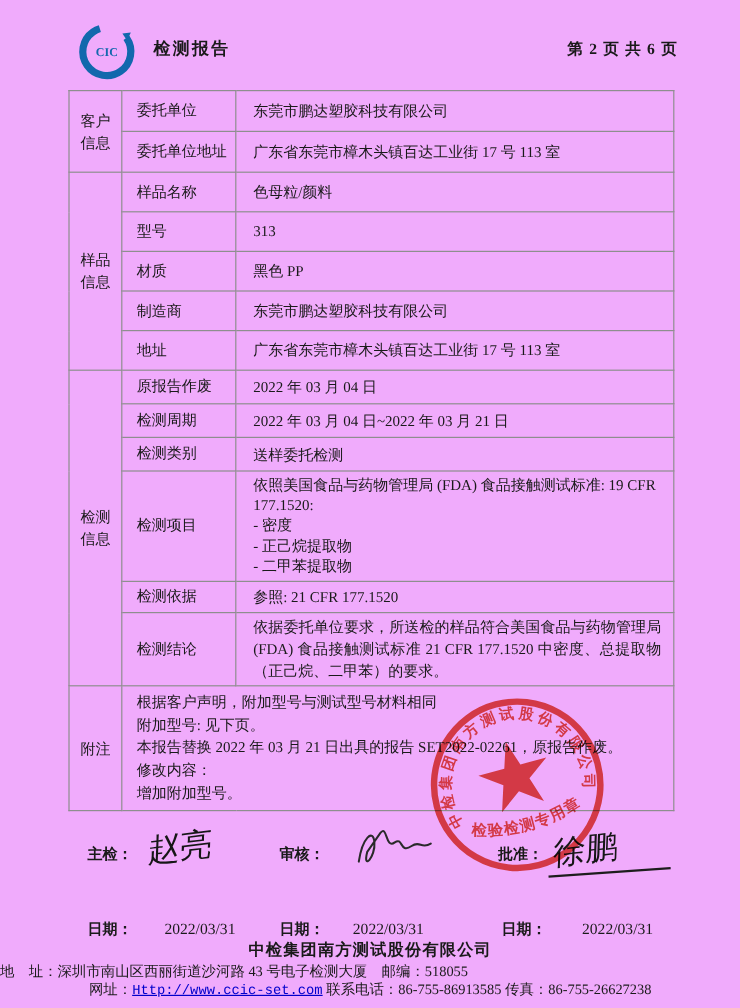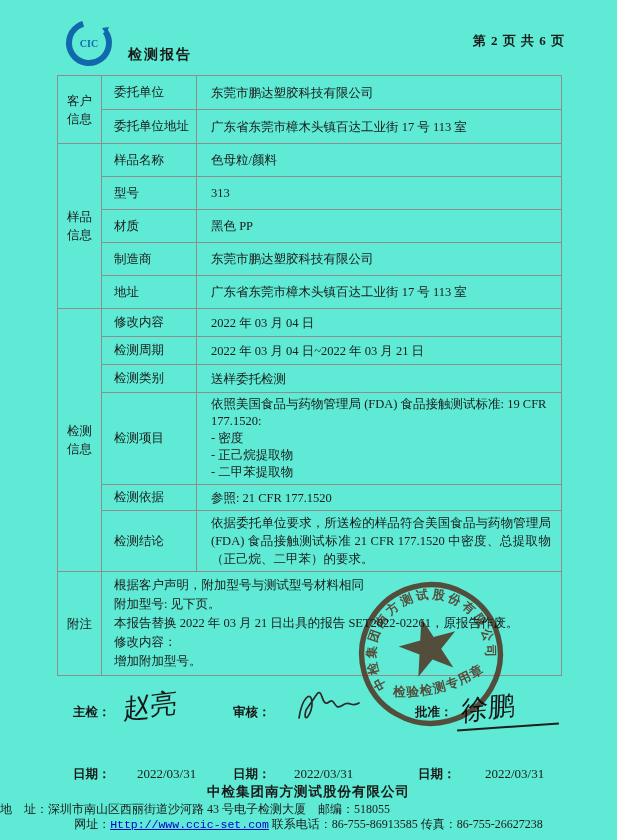--- a/index.html
+++ b/index.html
@@ -1,22 +1,22 @@
 <!DOCTYPE html>
 <html><head>
 <meta charset="utf-8">
 <style>
   html,body { margin:0; padding:0; background:#ffffff; }
   .page {
-    position:relative; width:617px; height:840px; background:#5eead4;
+    position:relative; width:617px; height:840px; background:#f0abfc;
     font-family:"Liberation Serif", serif; color:#1a1a1a; overflow:hidden;
   }
   
   .logo { position:absolute; left:64px; top:18px; width:50px; height:50px; }
-  .hdr-title { position:absolute; left:128px; top:32px; font-size:14px; font-weight:bold; letter-spacing:2px;margin-top:14px; }
+  .hdr-title { position:absolute; left:128px; top:32px; font-size:14px; font-weight:bold; letter-spacing:2px; }
   .hdr-no { position:absolute; left:237px; top:32px; font-size:13px; font-weight:bold; }
   .hdr-page { position:absolute; right:52px; top:32px; font-size:13px; font-weight:bold; letter-spacing:1px; }
   
   table.rpt { position:absolute; left:57px; top:75px; width:505px; border-collapse:collapse; table-layout:fixed; }
   table.rpt td { border:1px solid #8e8e8e; font-size:12.5px; vertical-align:middle; word-break:break-all; }
   td.group { text-align:center; padding:0 5px; line-height:18px; }
   td.flabel { padding:0 2px 0 12px; }
   td.fvalue { padding:3px 10px 3px 14px; line-height:18px; }
   td.fvalue.just { text-align:justify; }
   .vline { line-height:17px; }
@@ -89,21 +89,21 @@
       <td class="flabel">制造商</td>
       <td class="fvalue">东莞市鹏达塑胶科技有限公司</td>
     </tr>
     <tr class="h33">
       <td class="flabel">地址</td>
       <td class="fvalue">广东省东莞市樟木头镇百达工业街 17 号 113 室</td>
     </tr>
 
     <tr class="h28">
       <td class="group" rowspan="6">检测信息</td>
-      <td class="flabel">修改内容</td>
+      <td class="flabel">原报告作废</td>
       <td class="fvalue">2022 年 03 月 04 日</td>
     </tr>
     <tr class="h28">
       <td class="flabel">检测周期</td>
       <td class="fvalue">2022 年 03 月 04 日~2022 年 03 月 21 日</td>
     </tr>
     <tr class="h28">
       <td class="flabel">检测类别</td>
       <td class="fvalue">送样委托检测</td>
     </tr>

